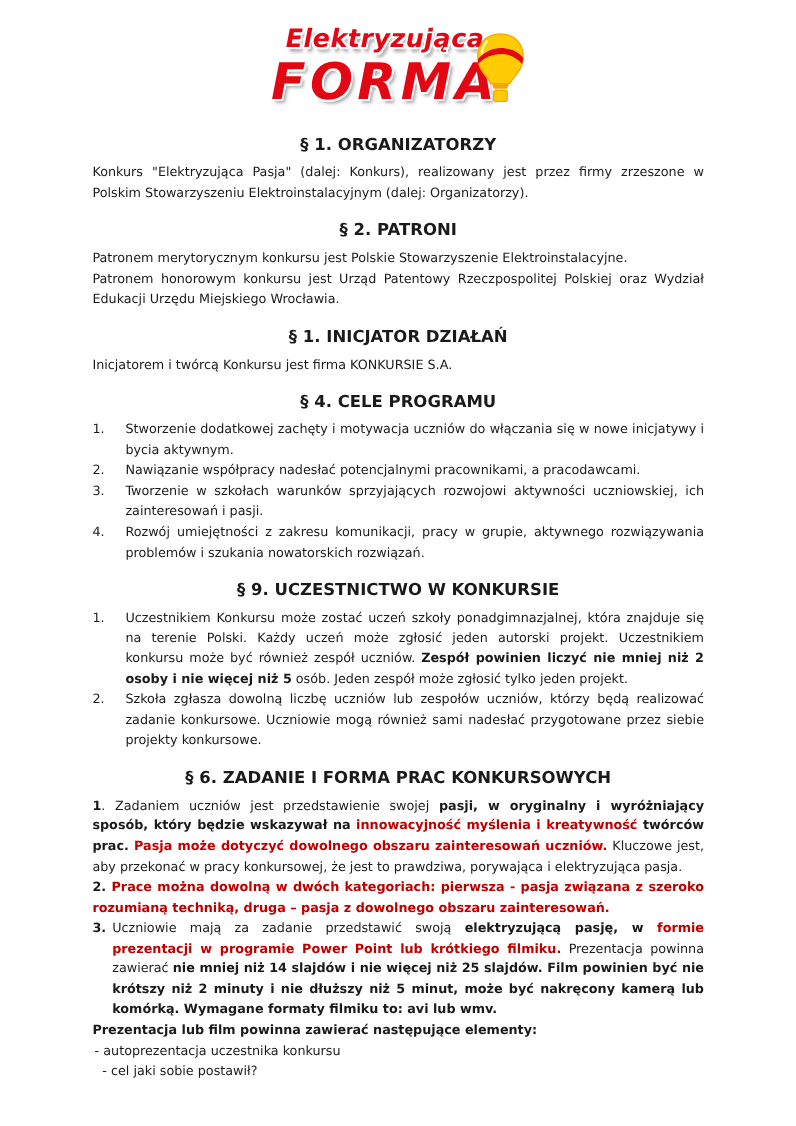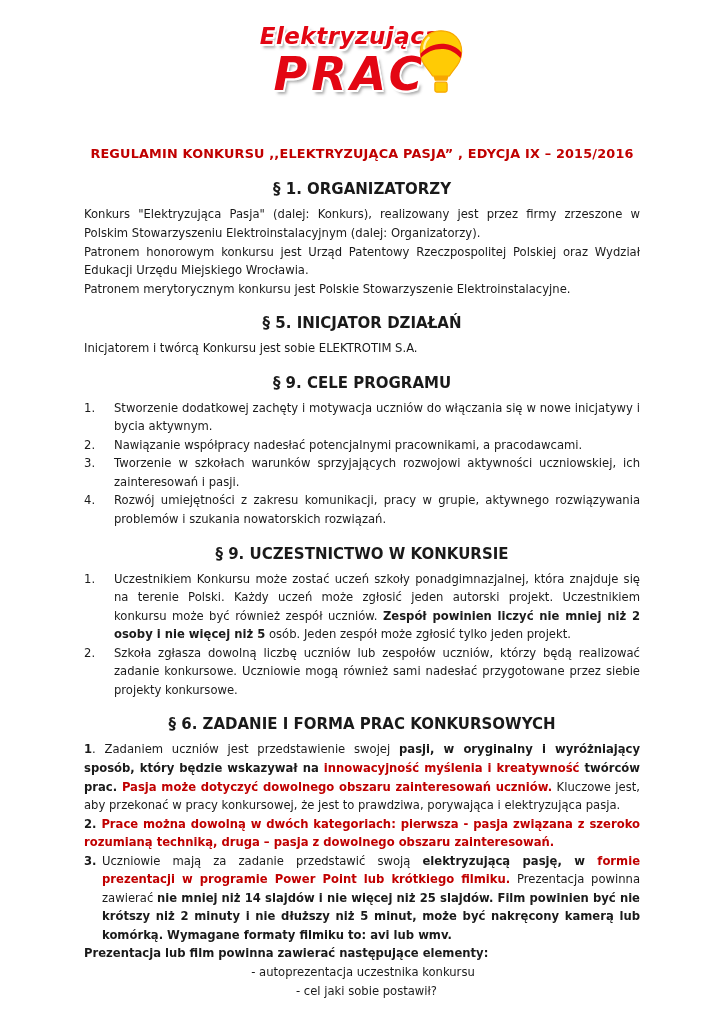--- a/index.html
+++ b/index.html
@@ -61,54 +61,54 @@
   }
 
   
   .para { text-align: justify; }
   .li { display: flex; }
   .li-num { flex: 0 0 30px; }
   .li.narrow .li-num { flex: 0 0 18px; }
   .li-text { flex: 1; text-align: justify; }
   .b { font-weight: bold; }
   .r { color: #C00000; }
-  .dash { padding-left: 2px; text-align: center; }
+  .dash { padding-left: 2px; text-align: left; }
   .dash.indent2 { padding-left: 9px; }
 </style>
 </head>
 <body>
 
 <div class="page">
 
   <header class="logo">
     <div class="logo-words">
       <div class="logo-top">Elektryzująca</div>
-      <div class="logo-bottom">PRAC</div>
+      <div class="logo-bottom">FORMA</div>
     </div>
     <svg class="logo-icon" width="46" height="66" viewBox="0 0 60 86" aria-hidden="true">
       <path d="M30 1 C13 1 3 13 3 28 C3 43 13 50 19 60 L41 60 C47 50 57 43 57 28 C57 13 47 1 30 1 Z" fill="#FFCB05" stroke="#F7A600" stroke-width="1.5"></path>
       <path d="M3.2 31 C12 21 24 16.5 36 18.2 C46 19.6 53 24.5 56.8 29.5 C56.7 32 56.2 34.4 55.5 36.8 C49.5 29.5 41.5 25.3 33 24.8 C22 24.2 11 28.5 3.6 36.5 C3.3 34.6 3.2 32.8 3.2 31 Z" fill="#E30613"></path>
       <path d="M20 60 L40 60 L38 66 L22 66 Z" fill="#F7A600"></path>
       <rect x="22" y="68" width="16" height="13" rx="2.5" fill="#FFCB05" stroke="#F7A600" stroke-width="1.5"></rect>
       <path d="M14 10 C10 14 8 19 8 24" stroke="#FFF3B0" stroke-width="3" fill="none" stroke-linecap="round"></path>
     </svg>
   </header>
 
-  <h1 class="doc-title">REGULAMIN KONKURSU ,,ELEKTRYZUJĄCA PASJA” , EDYCJA IX – 2015/2016</h1>
 
   <h2 class="sec-h">§ 1. ORGANIZATORZY</h2>
   <p class="para">Konkurs "Elektryzująca Pasja" (dalej: Konkurs), realizowany jest przez firmy zrzeszone w Polskim Stowarzyszeniu Elektroinstalacyjnym (dalej: Organizatorzy).</p>
 
+  <h2 class="sec-h">§ 2. PATRONI</h2>
+  <p class="para">Patronem merytorycznym konkursu jest Polskie Stowarzyszenie Elektroinstalacyjne.</p>
   <p class="para">Patronem honorowym konkursu jest Urząd Patentowy Rzeczpospolitej Polskiej oraz Wydział Edukacji Urzędu Miejskiego Wrocławia.</p>
-  <p class="para">Patronem merytorycznym konkursu jest Polskie Stowarzyszenie Elektroinstalacyjne.</p>
 
-  <h2 class="sec-h">§ 5. INICJATOR DZIAŁAŃ</h2>
-  <p class="para">Inicjatorem i twórcą Konkursu jest sobie ELEKTROTIM S.A.</p>
+  <h2 class="sec-h">§ 1. INICJATOR DZIAŁAŃ</h2>
+  <p class="para">Inicjatorem i twórcą Konkursu jest firma KONKURSIE S.A.</p>
 
-  <h2 class="sec-h">§ 9. CELE PROGRAMU</h2>
+  <h2 class="sec-h">§ 4. CELE PROGRAMU</h2>
   <div class="li">
     <span class="li-num">1.</span>
     <span class="li-text">Stworzenie dodatkowej zachęty i motywacja uczniów do włączania się w nowe inicjatywy i bycia aktywnym.</span>
   </div>
   <div class="li">
     <span class="li-num">2.</span>
     <span class="li-text">Nawiązanie współpracy nadesłać potencjalnymi pracownikami, a pracodawcami.</span>
   </div>
   <div class="li">
     <span class="li-num">3.</span>

